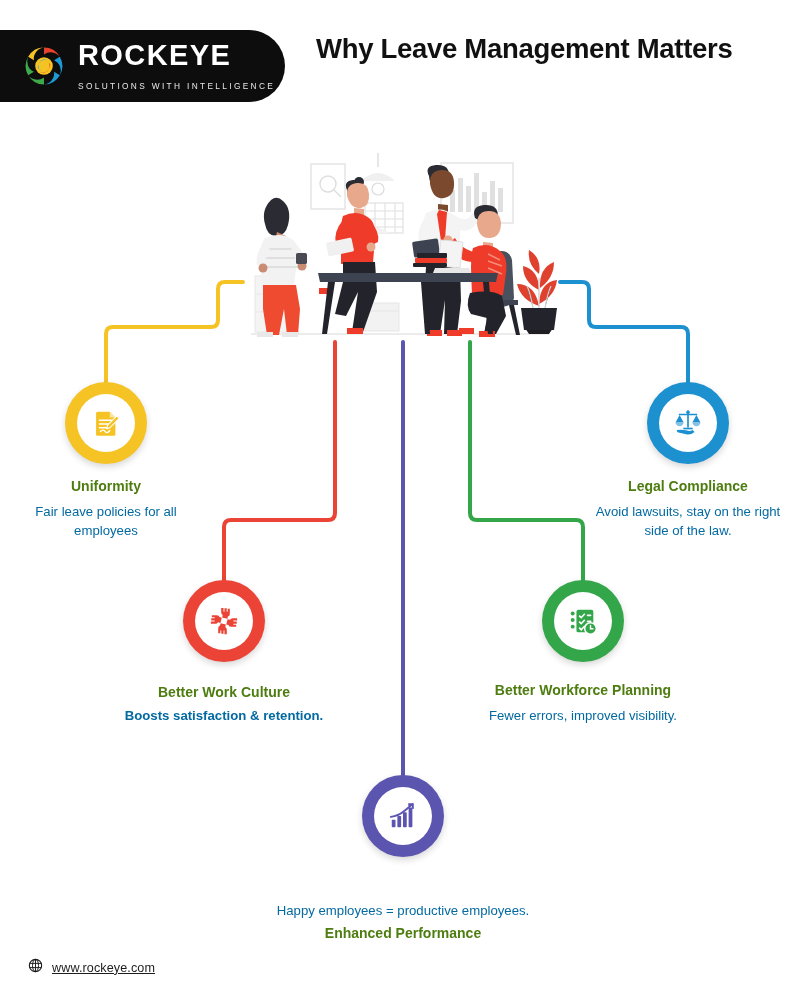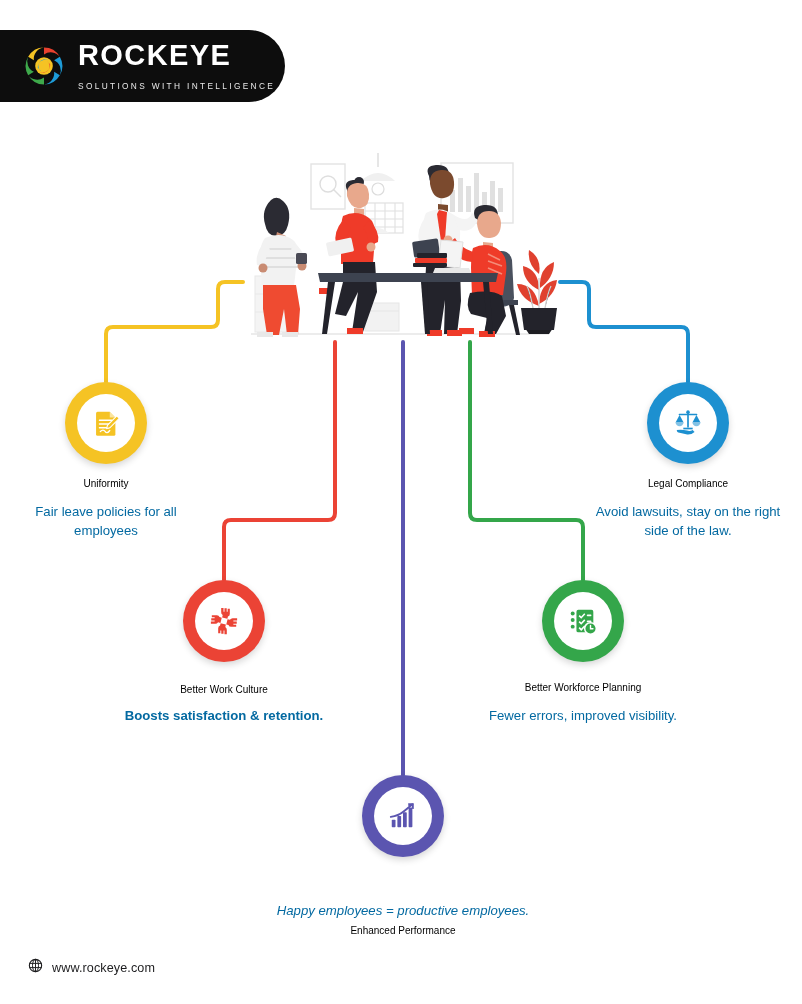--- a/index.html
+++ b/index.html
@@ -55,33 +55,33 @@
     z-index: -1;
   }
   .ring-inner {
     width: 58px; height: 58px; border-radius: 50%;
     background: #fff; display: flex; align-items: center; justify-content: center;
   }
   .ring svg { display: block; }
 
   .label {
     position: absolute; text-align: center;
-    font-size: 10px; font-weight: 400; color: #000000; white-space: nowrap;
+    font-size: 14px; font-weight: 700; color: #4d7c0f; white-space: nowrap;
   }
   .desc {
     position: absolute; text-align: center;
     font-size: 13.2px; font-weight: 400; color: #0369a1; line-height: 1.42;
   }
 
   
   .footer {
     position: absolute; left: 28px; top: 958px;
     display: flex; align-items: center; gap: 9px;
   }
-  .footer-url { font-size: 12.6px; color: #1d1d1f; letter-spacing: 0.1px; }
+  .footer-url { font-size: 12.6px; color: #1d1d1f; letter-spacing: 0.1px; text-decoration: underline; }
 </style>
 </head>
 <body>
 
 <div id="page">
 
   <div class="logo-pill">
     <span class="logo-mark">
       <svg width="44" height="44" viewBox="0 0 100 100">
         <g transform="translate(50,50)">
@@ -96,20 +96,21 @@
           <path d="M14,-4 A17,17 0 0 1 -10,13 A12,12 0 0 0 6,-12 Z" fill="#E8412F"></path>
         </g>
       </svg>
     </span>
     <span class="logo-text">
       <span class="logo-word">ROCKEYE</span>
       <span class="logo-tag">SOLUTIONS WITH INTELLIGENCE</span>
     </span>
   </div>
 
+  <div class="page-title">Why Leave Management Matters</div>
 
   <svg class="connectors" viewBox="0 0 802 1004">
 
     <path d="M 243,282 H 225 Q 218,282 218,289 V 320 Q 218,327 211,327 H 113 Q 106,327 106,334 V 382" fill="none" stroke="#F5C324" stroke-width="4" stroke-linecap="round"></path>
 
     <path d="M 560,282 H 582 Q 589,282 589,289 V 320 Q 589,327 596,327 H 681 Q 688,327 688,334 V 382" fill="none" stroke="#1D90D0" stroke-width="4" stroke-linecap="round"></path>
 
     <path d="M 335,342 V 513 Q 335,520 328,520 H 231 Q 224,520 224,527 V 580" fill="none" stroke="#EB4335" stroke-width="4" stroke-linecap="round"></path>
 
     <path d="M 470,342 V 513 Q 470,520 477,520 H 576 Q 583,520 583,527 V 580" fill="none" stroke="#34A64A" stroke-width="4" stroke-linecap="round"></path>
@@ -353,21 +354,21 @@
             <rect x="10" y="16" width="4" height="12" rx="0.8"></rect>
             <rect x="16" y="12" width="4" height="16" rx="0.8"></rect>
             <rect x="22" y="7" width="4" height="21" rx="0.8"></rect>
             <path d="M3 17 q8 -1 14 -6 q5 -4 9 -7.5" fill="none" stroke="#5B55B0" stroke-width="2" stroke-linecap="round"></path>
             <path d="M21.5 2.5 h6 v6 l-2 -0.2 v-3.2 l-3.8 0.1z"></path>
           </svg>
         </span>
       </div>
     </div>
     <div class="label" style="left:253px; top:877px; width:300px;margin-top:48px;">Enhanced Performance</div>
-    <div class="desc" style="left:223px; top:902px; width:360px;font-style:italic;">Happy employees = productive employees.</div>
+    <div class="desc" style="left:223px; top:902px; width:360px;">Happy employees = productive employees.</div>
   </div>
 
   <div class="footer">
     <span>
       <svg width="15" height="15" viewBox="0 0 20 20">
         <circle cx="10" cy="10" r="8.2" fill="none" stroke="#1d1d1f" stroke-width="1.5"></circle>
         <ellipse cx="10" cy="10" rx="4" ry="8.2" fill="none" stroke="#1d1d1f" stroke-width="1.3"></ellipse>
         <path d="M2 7.2 H18 M2 12.8 H18 M10 1.8 V18.2" stroke="#1d1d1f" stroke-width="1.3"></path>
       </svg>
     </span>

